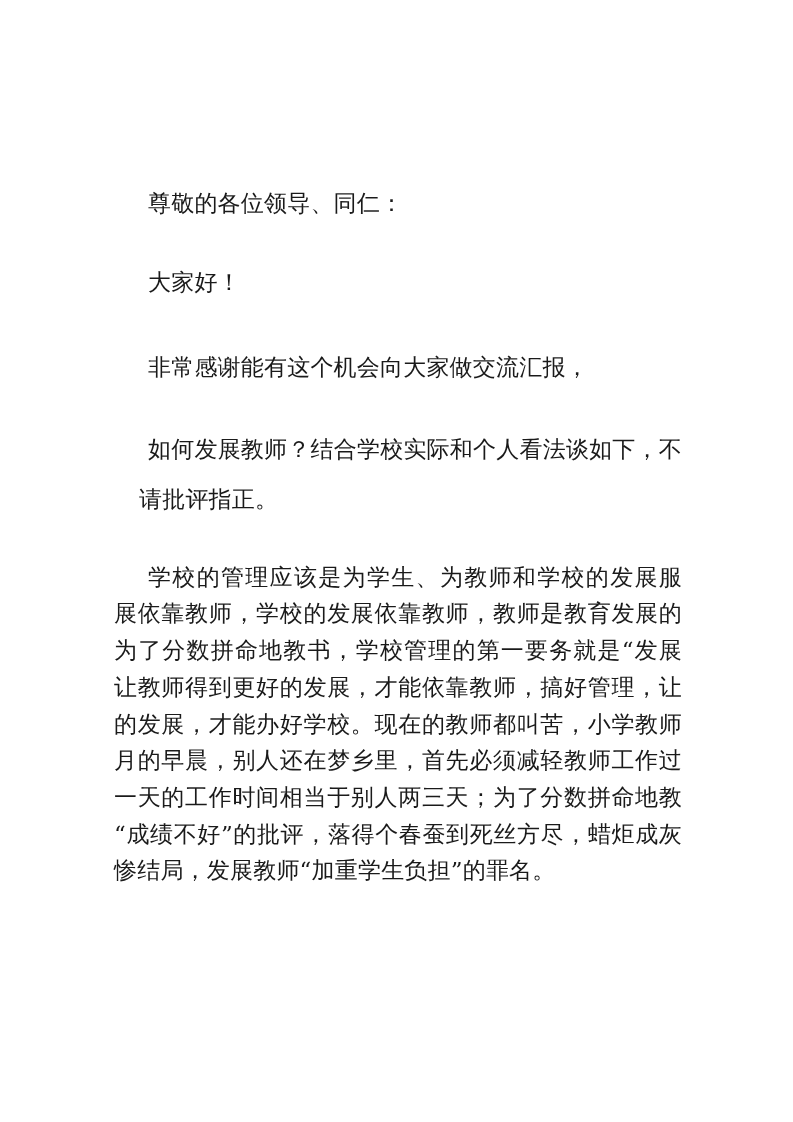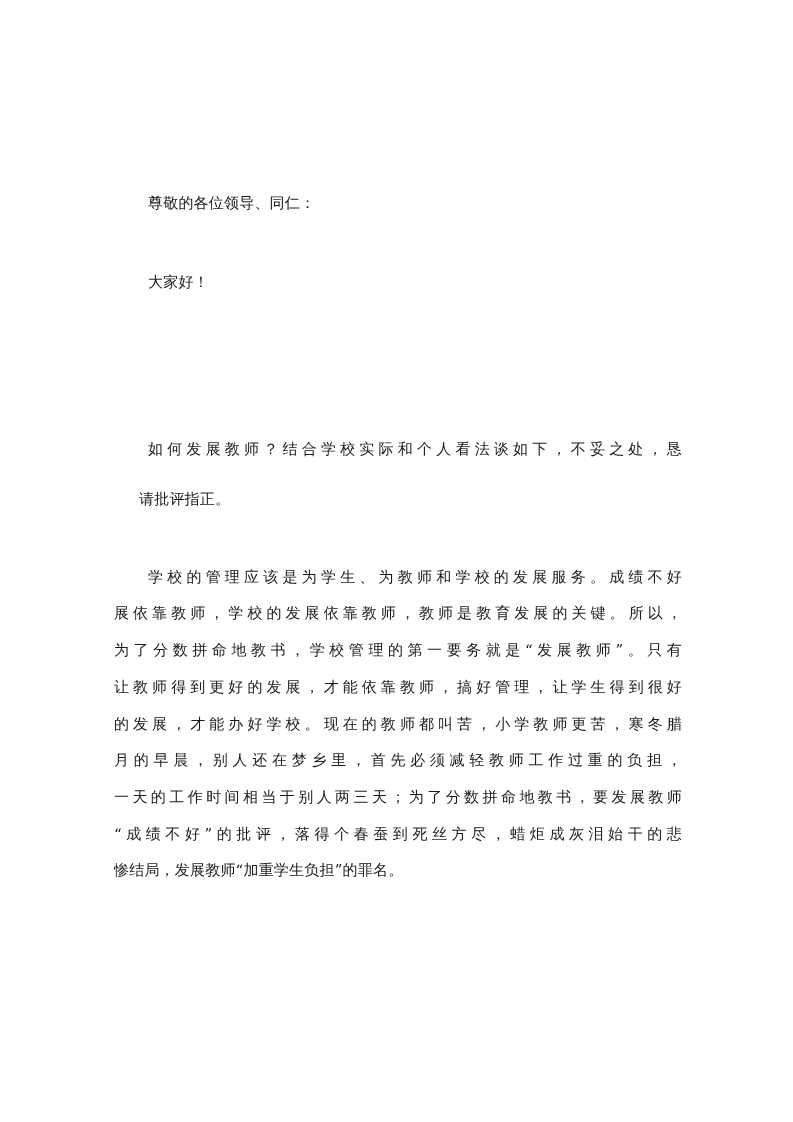--- a/index.html
+++ b/index.html
@@ -20,21 +20,21 @@
       left: 0;
       top: 0;
       width: 793px;
       height: 1122px;
       background: #ffffff;
     }
     .line {
       position: absolute;
       left: 114px;
       width: 568px;
-      font-size: 15px;
+      font-size: 23px;
       line-height: 24px;
       white-space: nowrap;
       letter-spacing: 0.2px;
     }
     .indent { left: 148px; }
     .justify {
       text-align: justify;
       text-align-last: justify;
       white-space: normal;
       overflow: hidden;
@@ -44,20 +44,21 @@
   </style>
 </head>
 <body>
 
 <div class="page">
 
   <div class="line indent" style="top:191px;">尊敬的各位领导、同仁：</div>
 
   <div class="line indent" style="top:270px;">大家好！</div>
 
+  <div class="line indent" style="top:355px;">非常感谢能有这个机会向大家做交流汇报，</div>
 
   <div>
     <div class="line indent justify" style="top:437px;">如何发展教师？结合学校实际和个人看法谈如下，不妥之处，恳</div>
     <div class="line" style="top:487px;margin-left:25px;">请批评指正。</div>
   </div>
 
   <div>
     <div class="line indent justify" style="top:565px;">学校的管理应该是为学生、为教师和学校的发展服务。成绩不好</div>
     <div class="line justify" style="top:601px;">展依靠教师，学校的发展依靠教师，教师是教育发展的关键。所以，</div>
     <div class="line justify" style="top:638px;">为了分数拼命地教书，学校管理的第一要务就是“发展教师”。只有</div>

